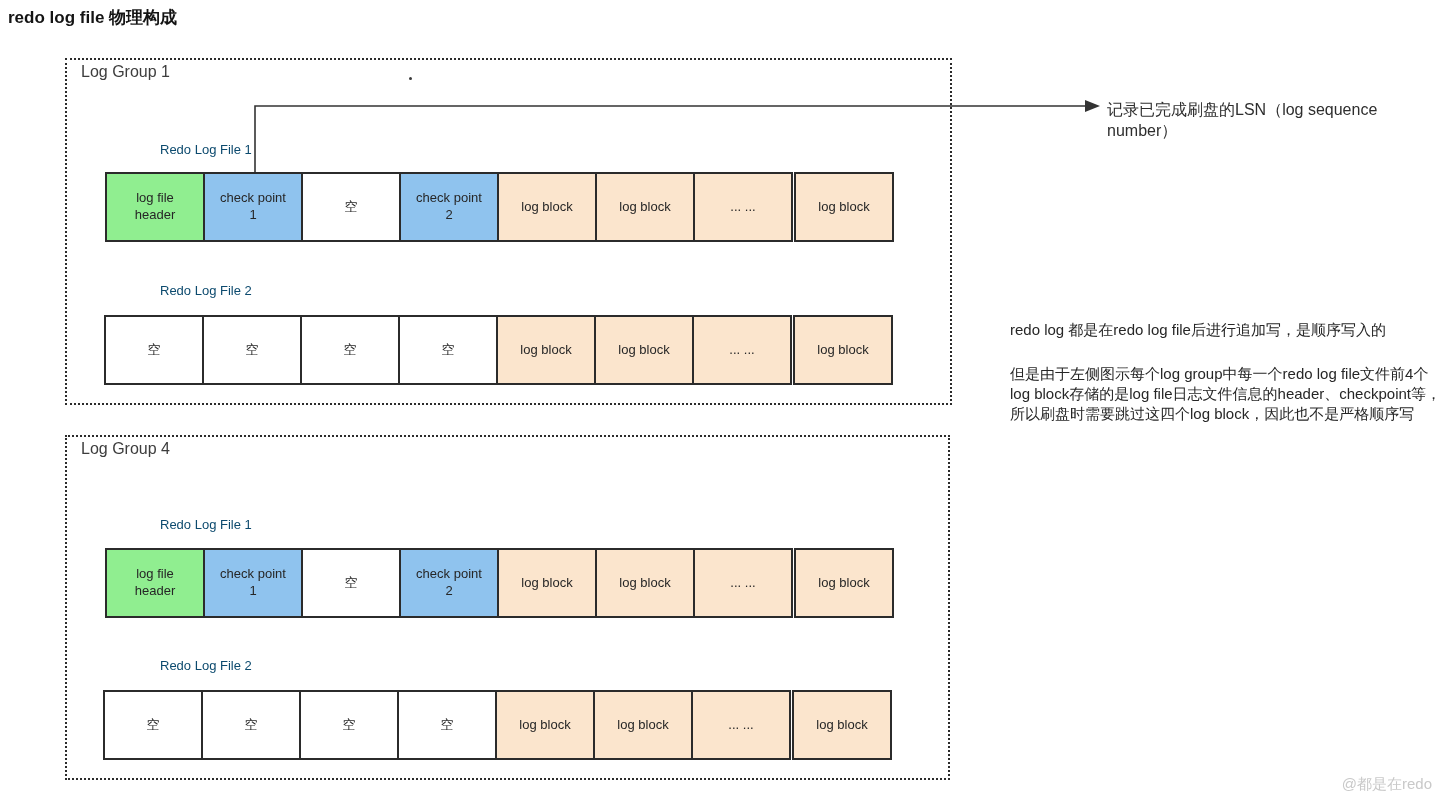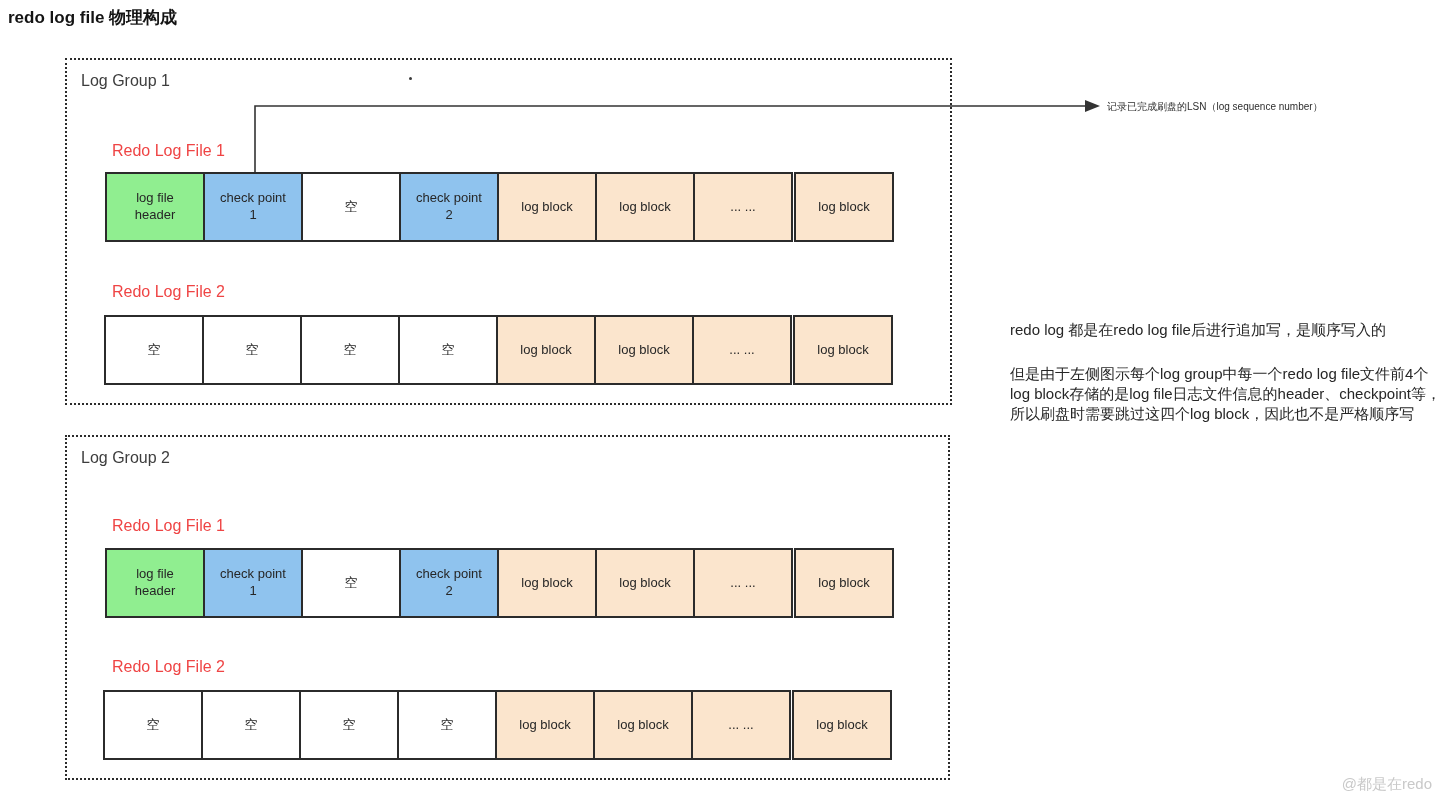--- a/index.html
+++ b/index.html
@@ -4,42 +4,42 @@
 <style>
   html,body{margin:0;padding:0;background:#ffffff;}
   body{font-family:"Liberation Sans", sans-serif;}
   .canvas{position:relative;width:1440px;height:800px;background:#fff;overflow:hidden;}
 
   .title{position:absolute;left:8px;top:6px;font-size:17px;font-weight:bold;color:#141414;}
 
   .group{position:absolute;border:2px dotted #2b2b2b;background:transparent;}
   #group1{left:65px;top:58px;width:883px;height:343px;}
   #group2{left:65px;top:435px;width:881px;height:341px;}
-  .group-label{position:absolute;left:14px;top:12px;font-size:16px;color:#3d3d3d;}
+  .group-label{position:absolute;left:14px;top:3px;font-size:16px;color:#3d3d3d;}
 
-  .file-label{position:absolute;font-size:16px;color:#ef4444;}
+  .file-label{position:absolute;font-size:13px;color:#0c4a6e;margin-left:48px;}
   #g1f1-label{left:45px;top:82px;}
   #g1r1{left:38px;top:112px;}
   #g1f2-label{left:45px;top:223px;}
   #g1r2{left:37px;top:255px;}
   #g2f1-label{left:45px;top:80px;}
   #g2r1{left:38px;top:111px;}
   #g2f2-label{left:45px;top:221px;}
   #g2r2{left:36px;top:253px;}
 
   .row{position:absolute;display:flex;height:70px;}
   .cell{flex:0 0 100px;box-sizing:border-box;border:2px solid #2b2b2b;margin-left:-2px;
         display:flex;align-items:center;justify-content:center;text-align:center;
         font-size:13px;color:#262626;line-height:1.3;padding:2px;white-space:pre-line;}
   .cell:first-child{margin-left:0;}
   .cell.last{margin-left:1px;}
 
   svg.arrow{position:absolute;left:0;top:0;pointer-events:none;}
 
-  .annotation{position:absolute;left:1107px;top:100px;font-size:10px;color:#2e2e2e;}
+  .annotation{position:absolute;left:1107px;top:100px;font-size:16px;color:#2e2e2e;}
 
   .notes{position:absolute;left:1010px;top:320px;width:432px;font-size:15px;line-height:20px;color:#262626;}
   .notes p{margin:0 0 24px 0;}
 
   .stray-dot{position:absolute;left:409px;top:77px;width:3px;height:3px;background:#3a3a3a;border-radius:50%;}
 
   .watermark{position:absolute;right:8px;bottom:6px;font-size:15px;color:#c9c9c9;}
 </style>
 </head>
 <body>
@@ -71,21 +71,21 @@
         <div class="cell" style="background: rgb(255, 255, 255);">空</div>
         <div class="cell" style="background: rgb(255, 255, 255);">空</div>
         <div class="cell" style="background: rgb(251, 229, 205);">log block</div>
         <div class="cell" style="background: rgb(251, 229, 205);">log block</div>
         <div class="cell" style="background: rgb(251, 229, 205);">... ...</div>
         <div class="cell last" style="background: rgb(251, 229, 205);">log block</div>
       </div>
   </div>
 
   <div class="group" id="group2">
-    <div class="group-label">Log Group 2</div>
+    <div class="group-label">Log Group 4</div>
     <div class="file-label" id="g2f1-label">Redo Log File 1</div>
     <div class="row" id="g2r1">
         <div class="cell" style="background: rgb(144, 238, 144);">log file
 header</div>
         <div class="cell" style="background: rgb(143, 195, 238);">check point
 1</div>
         <div class="cell" style="background: rgb(255, 255, 255);">空</div>
         <div class="cell" style="background: rgb(143, 195, 238);">check point
 2</div>
         <div class="cell" style="background: rgb(251, 229, 205);">log block</div>

